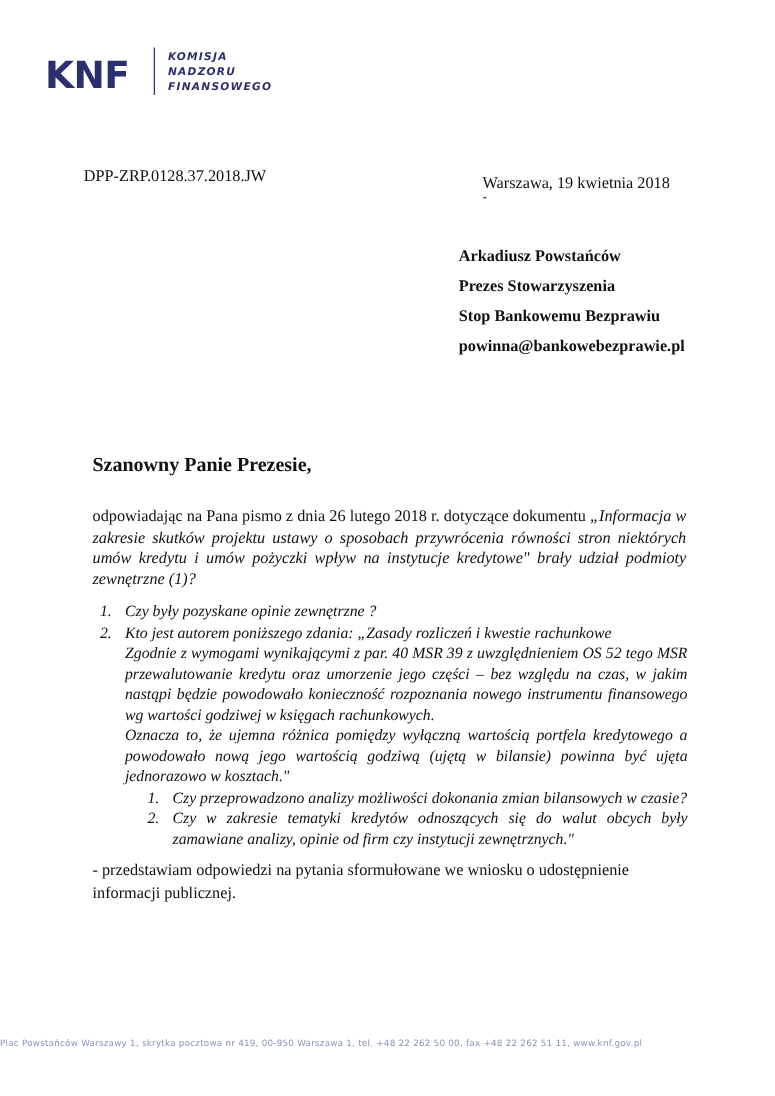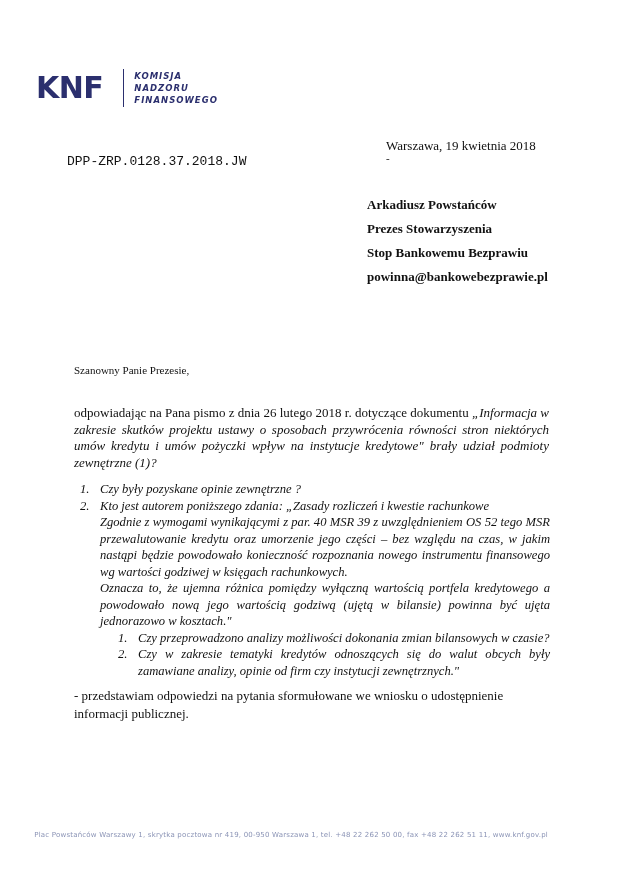--- a/index.html
+++ b/index.html
@@ -1,49 +1,49 @@
 <!DOCTYPE html>
 <html><head>
 <meta charset="utf-8">
 <style>
   html, body { margin: 0; padding: 0; background: #ffffff; }
   body { width: 620px; height: 877px; position: relative; overflow: hidden;
          font-family: "Liberation Serif", "DejaVu Serif", serif; color: #111; }
 
-  .logo { position: absolute; left: 36px; top: 36px; height: 40px; display: flex; align-items: center; margin-top: 32px; }
+  .logo { position: absolute; left: 36px; top: 36px; height: 40px; display: flex; align-items: flex-end; }
   .logo-mark { font-family: "DejaVu Sans", "Liberation Sans", sans-serif; font-weight: bold;
                font-size: 30px; color: #2b2f6e; letter-spacing: -0.5px; line-height: 30px; }
   .logo-divider { width: 1px; height: 38px; background: #2b2f6e; margin: 0 10px 0 20px; }
   .logo-text { font-family: "DejaVu Sans", "Liberation Sans", sans-serif; font-size: 8.5px;
                color: #2b2f6e; letter-spacing: 1px; line-height: 12px; font-weight: bold; }
   .logo-text div { white-space: nowrap; font-style: italic; }
 
-  .ref { position: absolute; left: 67px; top: 154px; font-size: 13px; font-family: Liberation Mono, monospace; }
+  .ref { position: absolute; left: 67px; top: 133px; font-size: 13px; }
   .date { position: absolute; left: 386px; top: 138px; font-size: 13px; text-align: right; }
   .date-dash { position: absolute; left: 386px; top: 152px; font-size: 11px; }
 
   .recipient { position: absolute; left: 367px; top: 197px; font-size: 13px; font-weight: bold; }
   .recipient div { height: 24px; line-height: 16px; white-space: nowrap; }
 
-  .salutation { position: absolute; left: 74px; top: 364px; font-size: 11px; font-weight: normal; }
+  .salutation { position: absolute; left: 74px; top: 364px; font-size: 16px; font-weight: bold; }
 
   .body-text { position: absolute; left: 74px; top: 405px; width: 475px; font-size: 13px;
                line-height: 16.5px; text-align: justify; }
   .body-text i { font-style: italic; }
 
   .list { position: absolute; left: 80px; top: 481px; width: 470px; font-size: 12.6px;
           line-height: 16.5px; font-style: italic; }
   .li { display: flex; }
   .li-num { width: 20px; flex: none; }
   .li-body { flex: 1; text-align: justify; }
   .sub-list { margin-top: 0; margin-left: 18px; }
 
   .closing { position: absolute; left: 74px; top: 687px; width: 475px; font-size: 13px; line-height: 18px; }
 
-  .footer { position: absolute; left: 0; width: 548px; top: 831px; text-align: right;
+  .footer { position: absolute; left: 0; width: 548px; top: 831px; text-align: left;
             font-family: "DejaVu Sans", "Liberation Sans", sans-serif; font-size: 7px;
             color: #8a93b5; letter-spacing: 0.2px; }
 </style>
 </head>
 <body>
 
 <div class="logo">
   <div class="logo-mark">KNF</div>
   <div class="logo-divider"></div>
   <div class="logo-text">

